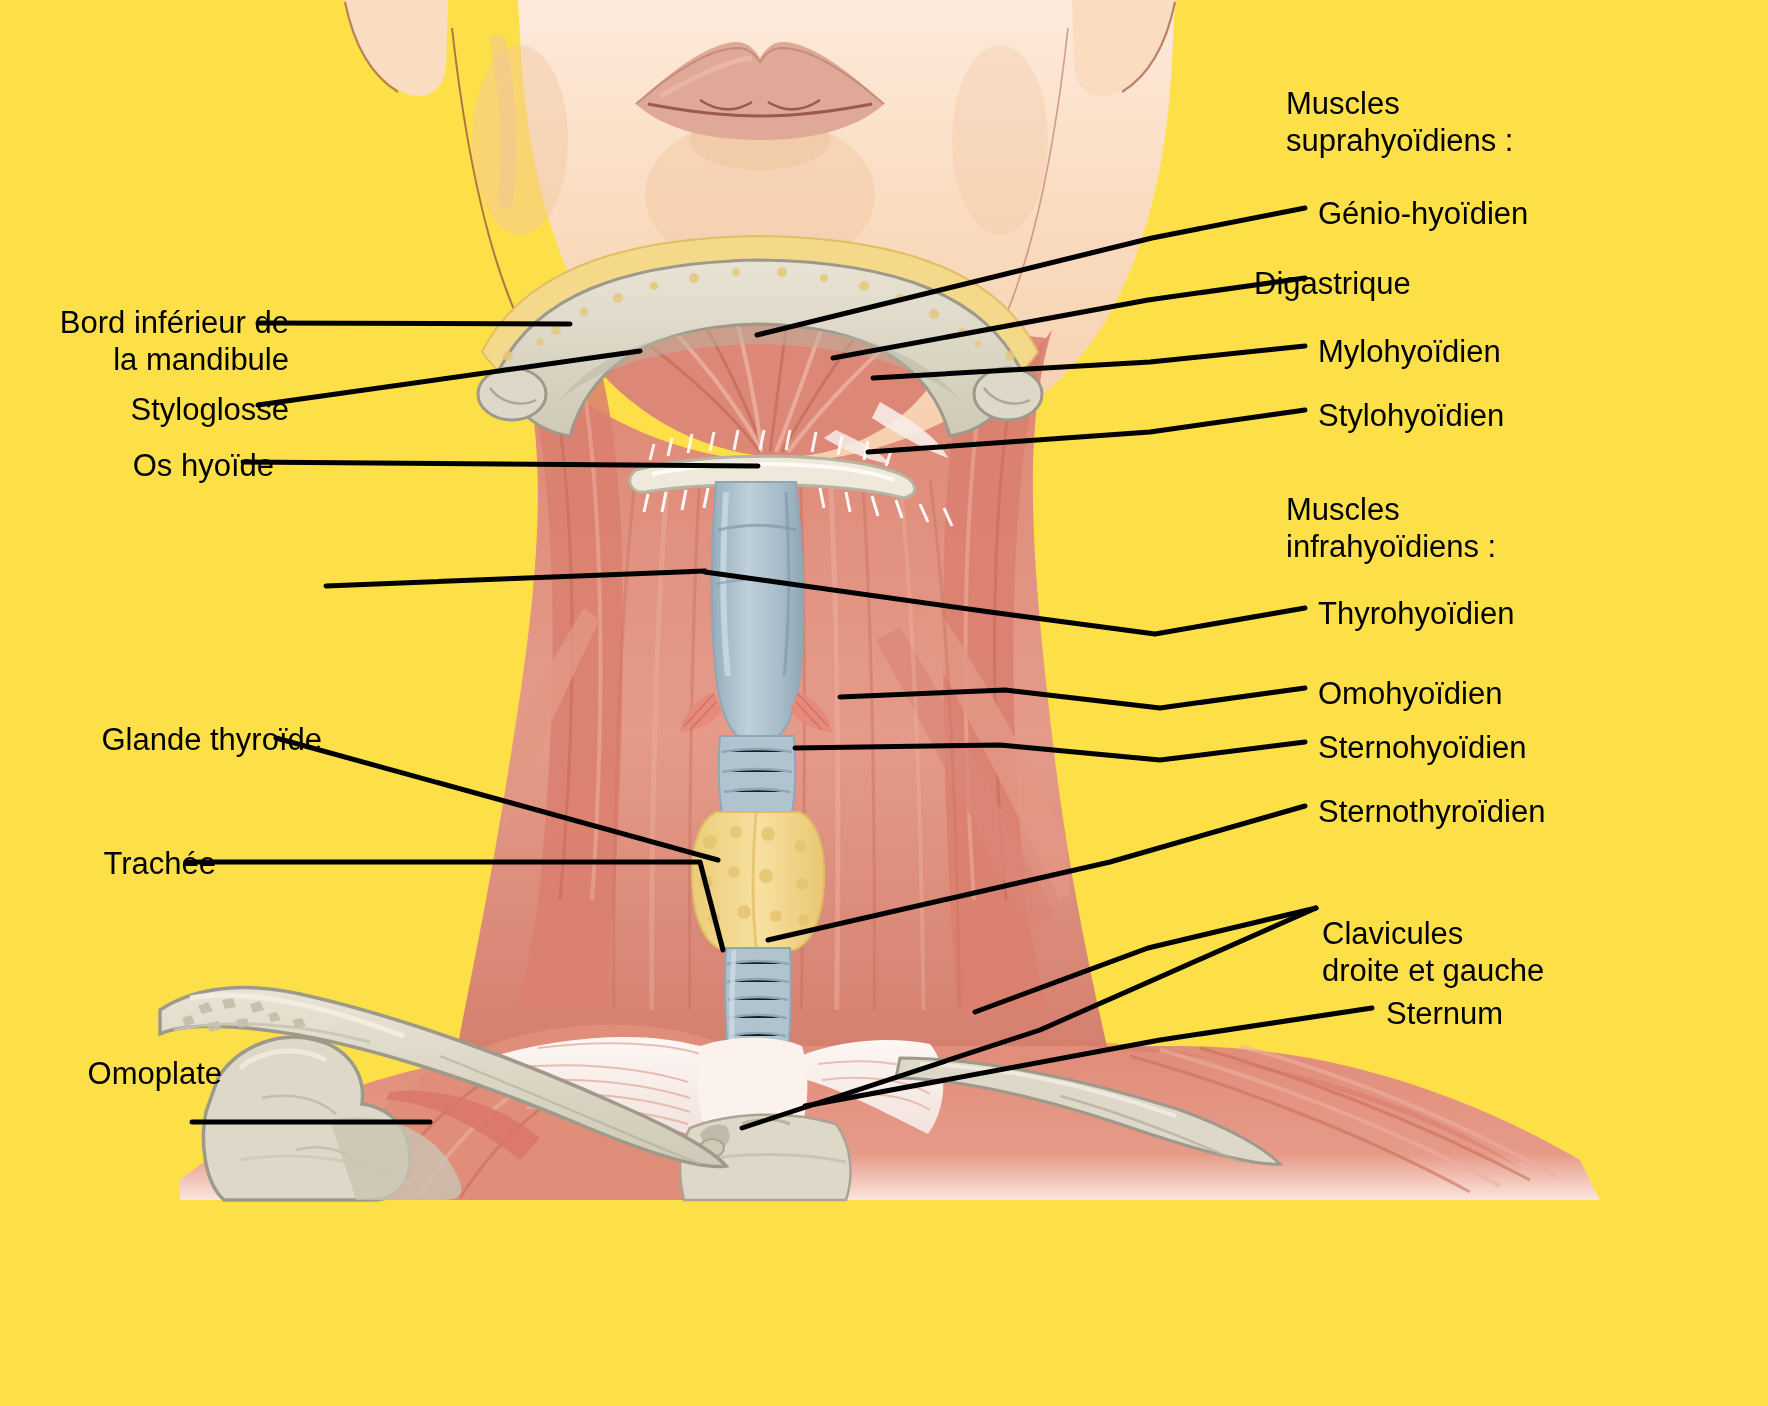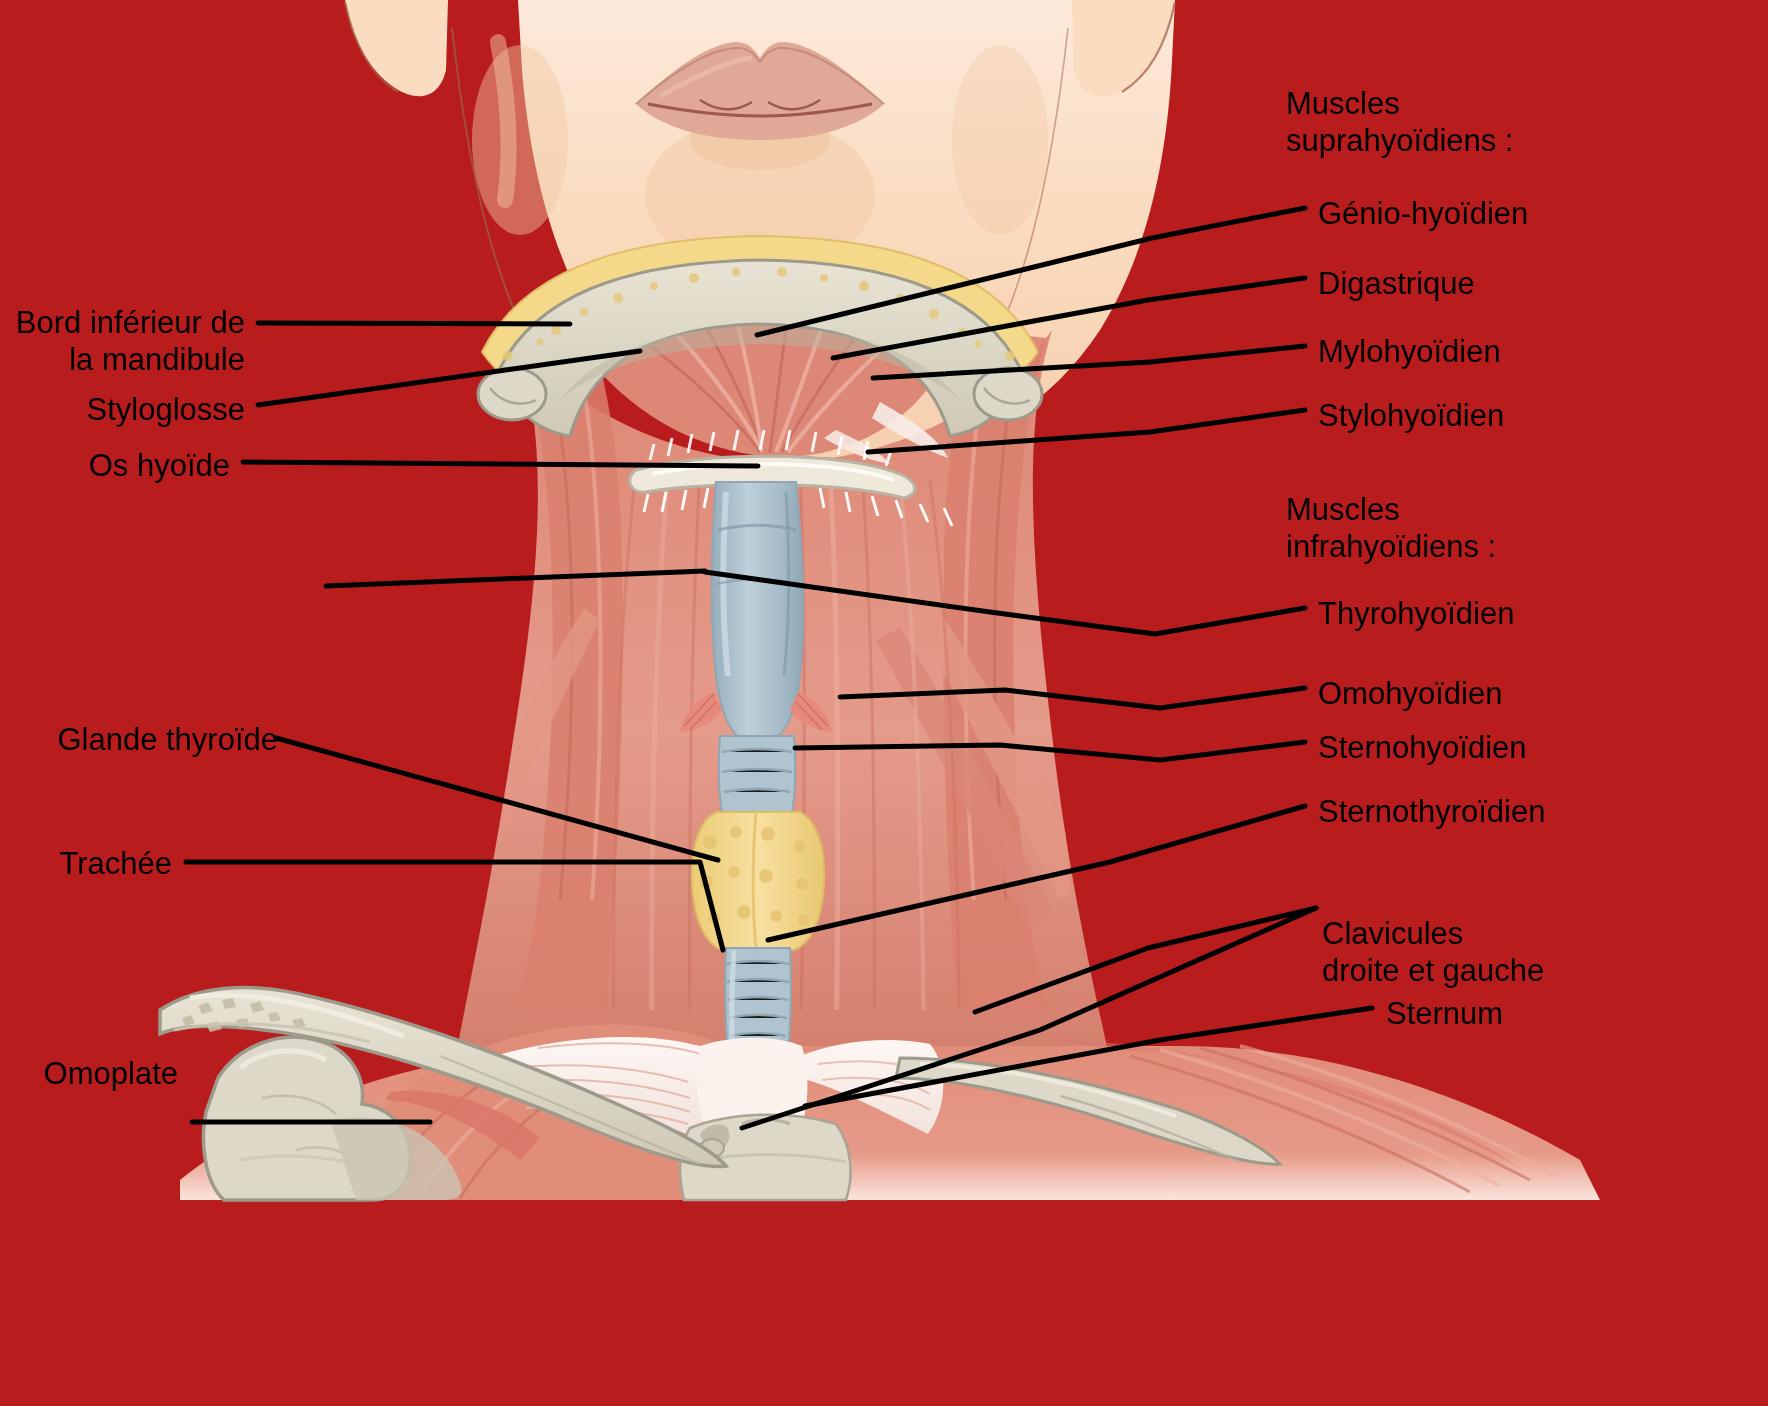--- a/index.html
+++ b/index.html
@@ -1,21 +1,21 @@
 <!DOCTYPE html>
 <html><head>
 <meta charset="utf-8">
 <style>
   html,body{margin:0;padding:0;background:#fff;}
   body{width:1768px;height:1406px;overflow:hidden;
        font-family:"Liberation Sans",sans-serif;}
-  #stage{position:relative;width:1768px;height:1406px;background:#b91c1c;}
+  #stage{position:relative;width:1768px;height:1406px;background:#fde047;}
   svg.art{position:absolute;left:0;top:0;width:1768px;height:1406px;}
   .lbl{position:absolute;font-size:31px;color:#000;line-height:1.18;white-space:pre;}
-  .lbl.r{text-align:right;}
+  .lbl.r{text-align:right;margin-left:44px;}
   .lbl.l{text-align:left;}
   .hdr{font-size:31px;}
 </style>
 </head>
 <body>
 
 <div id="stage">
 
 <svg class="art" viewBox="0 0 1768 1406">
   <defs>
@@ -385,21 +385,21 @@
         <polyline points="276,738 718,860"></polyline>
         <polyline points="186,862 700,862 723,950"></polyline>
         <polyline points="192,1122 430,1122"></polyline>
       </g>
 </svg>
 
 <div class="lbl l hdr" style="left:1286px; top:86px;">Muscles
 suprahyoïdiens :</div>
 
 <div class="lbl l" style="left:1318px; top:196px;">Génio-hyoïdien</div>
-<div class="lbl l" style="left:1318px; top:266px;">Digastrique</div>
+<div class="lbl l" style="left:1254px; top:266px;">Digastrique</div>
 <div class="lbl l" style="left:1318px; top:334px;">Mylohyoïdien</div>
 <div class="lbl l" style="left:1318px; top:398px;text-align:center;">Stylohyoïdien</div>
 
 <div class="lbl l hdr" style="left:1286px; top:492px;">Muscles
 infrahyoïdiens :</div>
 
 <div class="lbl l" style="left:1318px; top:596px;">Thyrohyoïdien</div>
 <div class="lbl l" style="left:1318px; top:676px;">Omohyoïdien</div>
 <div class="lbl l" style="left:1318px; top:730px;">Sternohyoïdien</div>
 <div class="lbl l" style="left:1318px; top:794px;">Sternothyroïdien</div>

